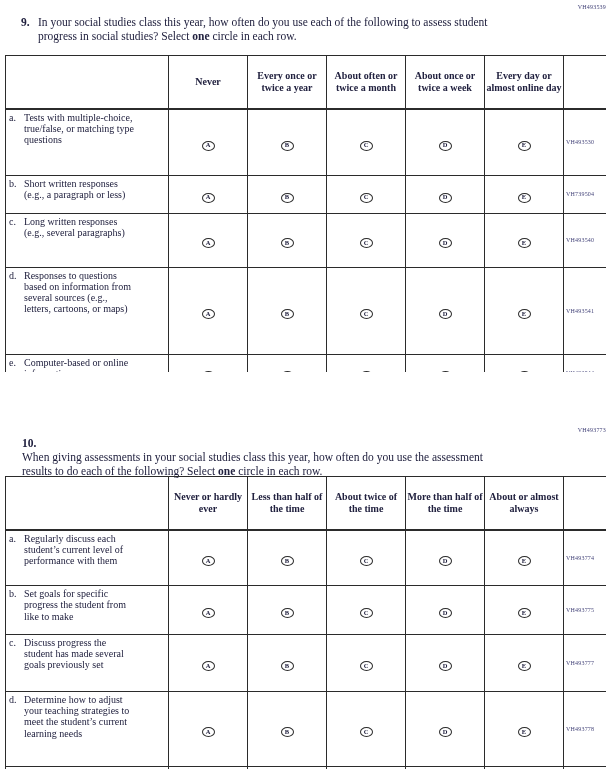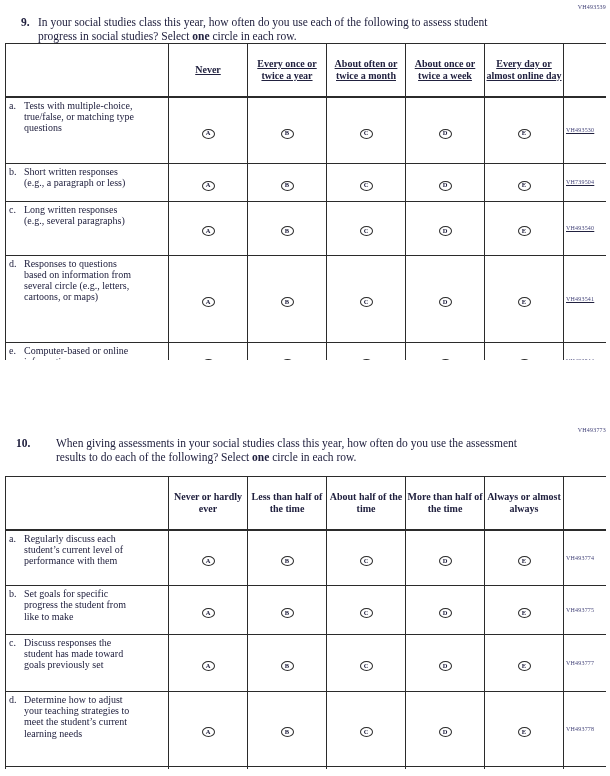--- a/index.html
+++ b/index.html
@@ -12,32 +12,32 @@
   }
 
   
   .qprompt { position:absolute; display:flex; font-size:11.5px; line-height:1.2; }
   .qnum  { font-weight:bold; flex:0 0 auto; }
   .qtext { font-weight:normal; }
   .qtext .bold-word { font-weight:bold; }
   #q9-prompt  { left:21px; top:16px; }
   #q9-prompt  .qnum  { width:17px; }
   #q9-prompt  .qtext { width:468px; }
-  #q10-prompt { left:16px; top:437px; }
+  #q10-prompt { left:22px; top:437px;flex-direction:column; }
   #q10-prompt .qnum  { width:24px; }
-  #q10-prompt .qtext { width:476px;margin-left:16px; }
+  #q10-prompt .qtext { width:476px; }
 
   
   .topcode { position:absolute; right:4px; font-size:6px; color:#45457a; letter-spacing:0.2px; }
   #q9-topcode  { top:4px; }
   #q10-topcode { top:427px; }
 
   
   .tblwrap { position:absolute; left:5px; width:601px; overflow:hidden; }
-  #q9-tablewrap  { top:43px;  height:317px;text-decoration:underline; }
+  #q9-tablewrap  { top:55px;  height:317px; }
   #q10-tablewrap { top:476px; height:293px; }
 
   table { border-collapse:collapse; table-layout:fixed; width:601px; }
   td, th { border:1.5px solid #2b2b2b; }
   tr.head th, tr.head td { border-bottom-width:2.5px; }
   tr.head th {
     font-size:10px; font-weight:bold; text-align:center;
     vertical-align:middle; line-height:1.18; padding:1px;
   }
 
@@ -111,21 +111,21 @@
   <tr style="height:54px">
     <td class="lbl"><span class="ltr">c.</span><span class="txt">Long written responses (e.g., several paragraphs)</span></td>
     <td class="opt"><span class="bubble">A</span></td>
     <td class="opt"><span class="bubble">B</span></td>
     <td class="opt"><span class="bubble">C</span></td>
     <td class="opt"><span class="bubble">D</span></td>
     <td class="opt"><span class="bubble">E</span></td>
     <td class="codecell">VH493540</td>
   </tr>
   <tr style="height:87px">
-    <td class="lbl"><span class="ltr">d.</span><span class="txt">Responses to questions based on information from several circle (e.g., letters, cartoons, or maps)</span></td>
+    <td class="lbl"><span class="ltr">d.</span><span class="txt">Responses to questions based on information from several sources (e.g., letters, cartoons, or maps)</span></td>
     <td class="opt"><span class="bubble">A</span></td>
     <td class="opt"><span class="bubble">B</span></td>
     <td class="opt"><span class="bubble">C</span></td>
     <td class="opt"><span class="bubble">D</span></td>
     <td class="opt"><span class="bubble">E</span></td>
     <td class="codecell">VH493541</td>
   </tr>
   <tr style="height:30px">
     <td class="lbl"><span class="ltr">e.</span><span class="txt">Computer-based or online information</span></td>
     <td class="opt"><span class="bubble">A</span></td>
@@ -164,23 +164,23 @@
         <col style="width:79px">
         <col style="width:79px">
         <col style="width:79px">
         <col style="width:43px">
   </colgroup>
   <tbody>
         <tr class="head" style="height:53px">
     <td class="lbl"></td>
     <th>Never or hardly ever</th>
     <th>Less than half of the time</th>
-    <th>About half of the time</th>
+    <th>About twice of the time</th>
     <th>More than half of the time</th>
-    <th>Always or almost always</th>
+    <th>About or almost always</th>
     <td class="codecell"></td>
   </tr>
   <tr style="height:56px">
     <td class="lbl"><span class="ltr">a.</span><span class="txt">Regularly discuss each student’s current level of performance with them</span></td>
     <td class="opt"><span class="bubble">A</span></td>
     <td class="opt"><span class="bubble">B</span></td>
     <td class="opt"><span class="bubble">C</span></td>
     <td class="opt"><span class="bubble">D</span></td>
     <td class="opt"><span class="bubble">E</span></td>
     <td class="codecell">VH493774</td>
@@ -188,21 +188,21 @@
   <tr style="height:46px">
     <td class="lbl"><span class="ltr">b.</span><span class="txt">Set goals for specific progress the student from like to make</span></td>
     <td class="opt"><span class="bubble">A</span></td>
     <td class="opt"><span class="bubble">B</span></td>
     <td class="opt"><span class="bubble">C</span></td>
     <td class="opt"><span class="bubble">D</span></td>
     <td class="opt"><span class="bubble">E</span></td>
     <td class="codecell">VH493775</td>
   </tr>
   <tr style="height:57px">
-    <td class="lbl"><span class="ltr">c.</span><span class="txt">Discuss responses the student has made toward goals previously set</span></td>
+    <td class="lbl"><span class="ltr">c.</span><span class="txt">Discuss progress the student has made several goals previously set</span></td>
     <td class="opt"><span class="bubble">A</span></td>
     <td class="opt"><span class="bubble">B</span></td>
     <td class="opt"><span class="bubble">C</span></td>
     <td class="opt"><span class="bubble">D</span></td>
     <td class="opt"><span class="bubble">E</span></td>
     <td class="codecell">VH493777</td>
   </tr>
   <tr style="height:75px">
     <td class="lbl"><span class="ltr">d.</span><span class="txt">Determine how to adjust your teaching strategies to meet the student’s current learning needs</span></td>
     <td class="opt"><span class="bubble">A</span></td>

